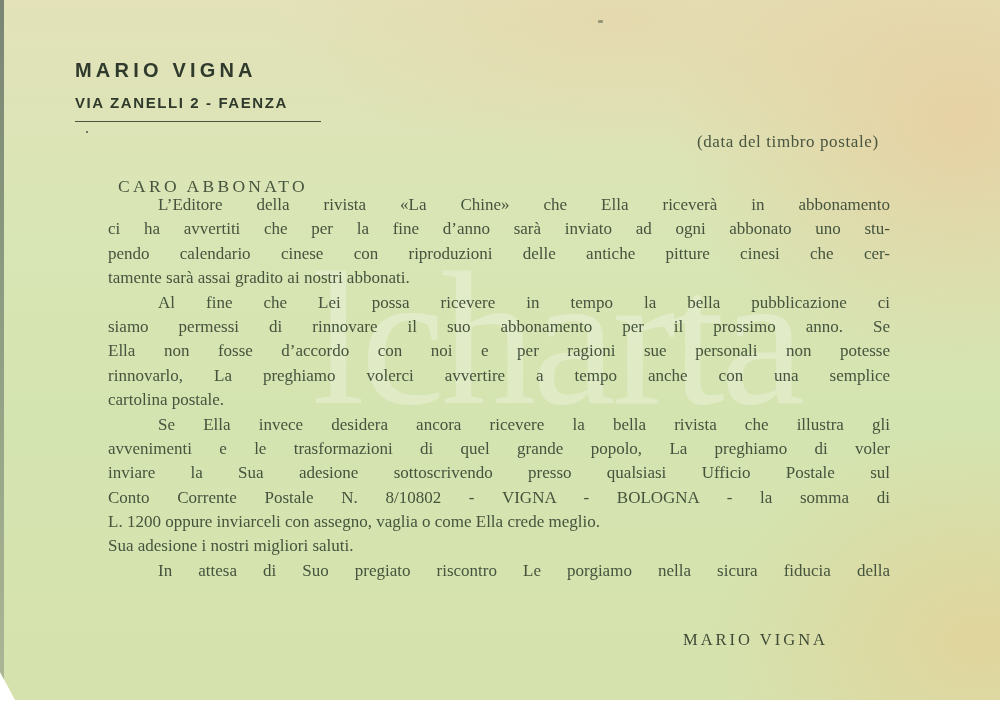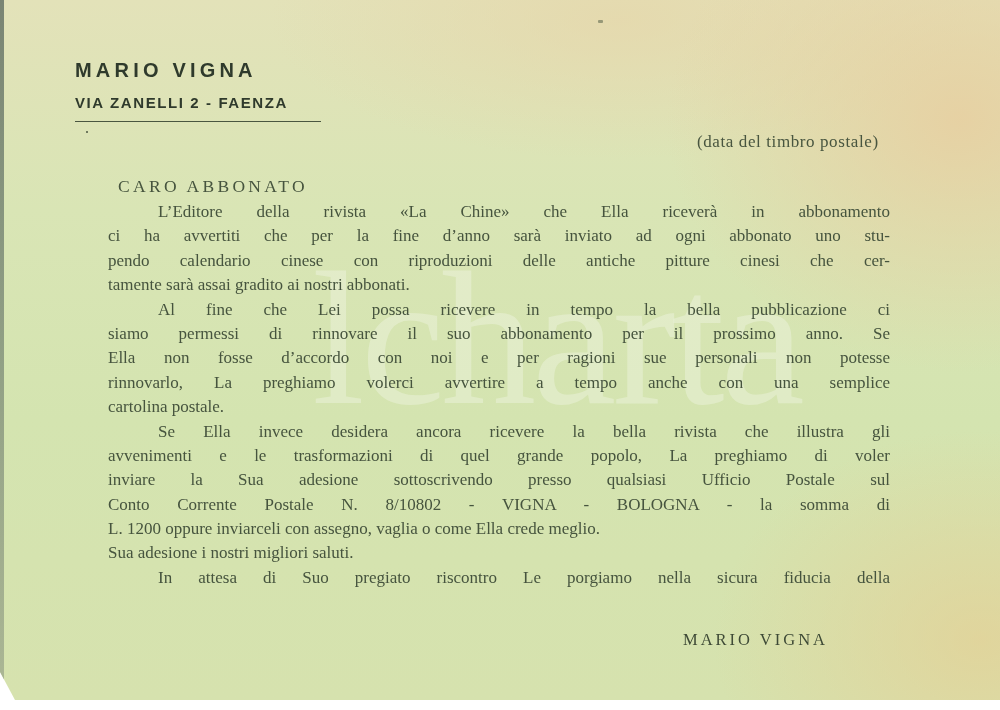--- a/index.html
+++ b/index.html
@@ -97,21 +97,20 @@
       color: #46543e;
     }
     .body {
       position: absolute;
       left: 108px;
       top: 193px;
       width: 782px;
       font-size: 17px;
       line-height: 24.4px;
       color: #46543e;
-      margin-top: 7px;
     }
     .line {
       display: block;
       white-space: nowrap;
       text-align: justify;
       text-align-last: justify;
       height: 24.4px;
     }
     .line.last {
       text-align-last: left;

